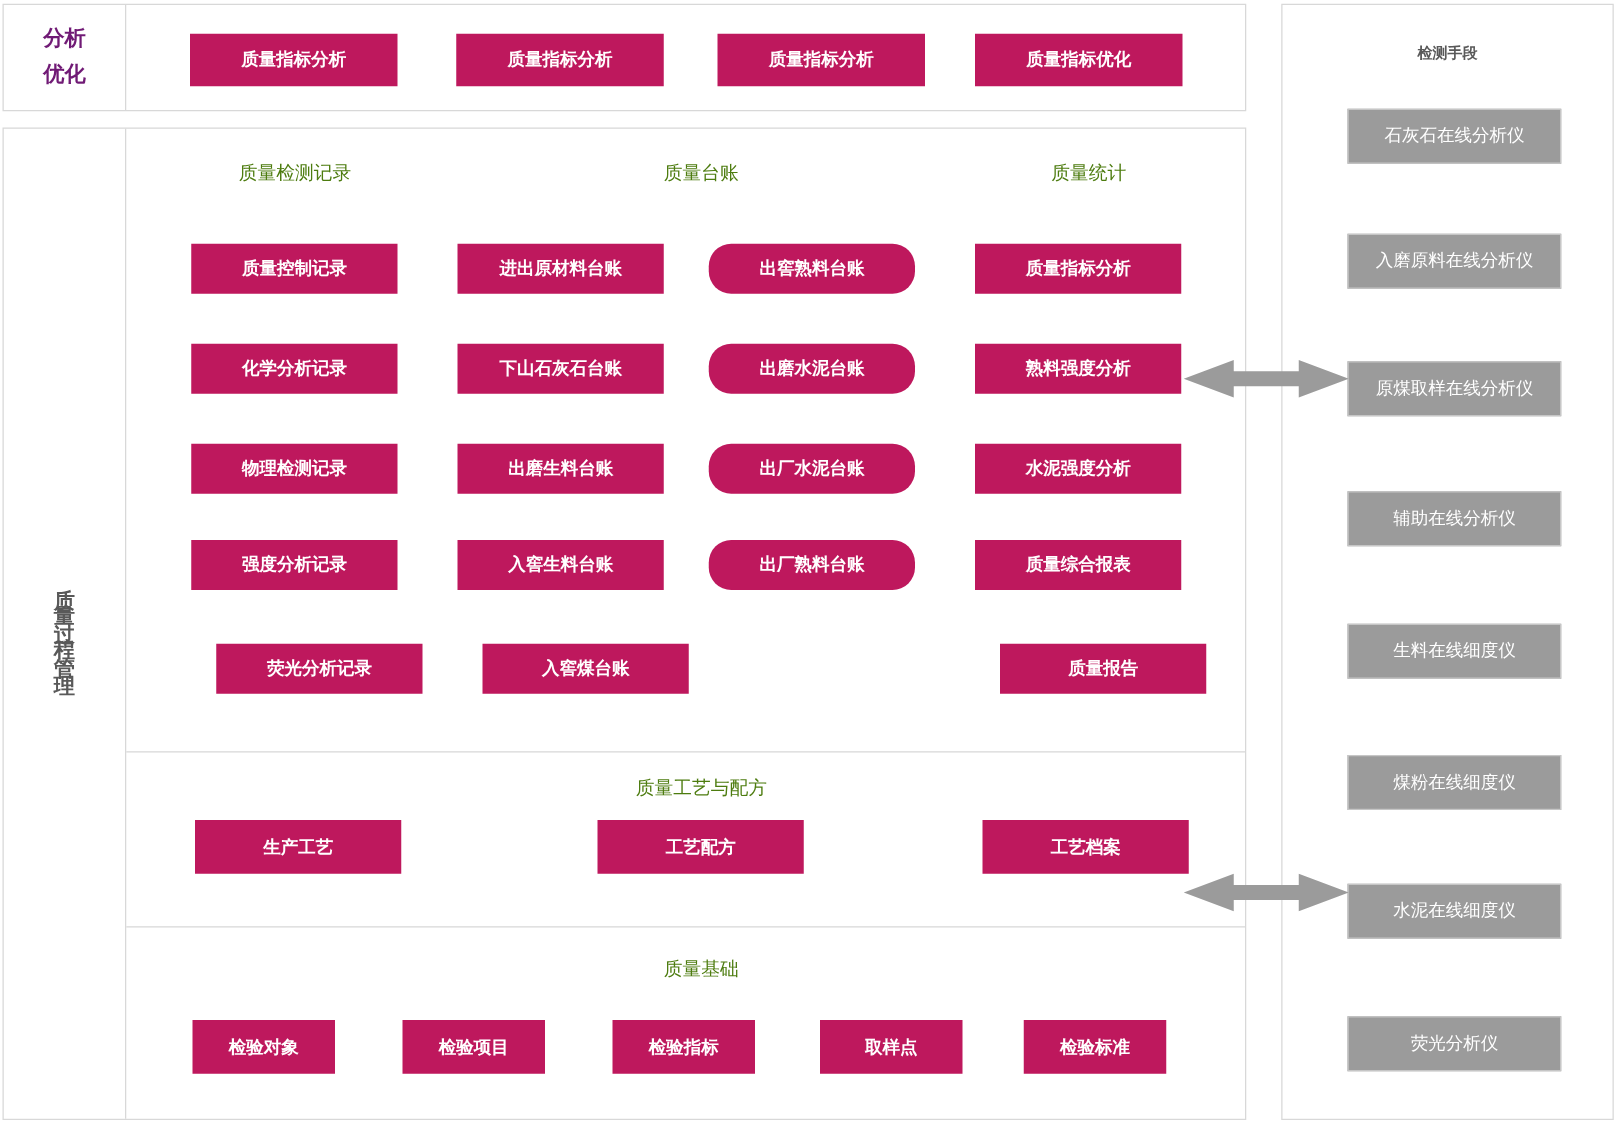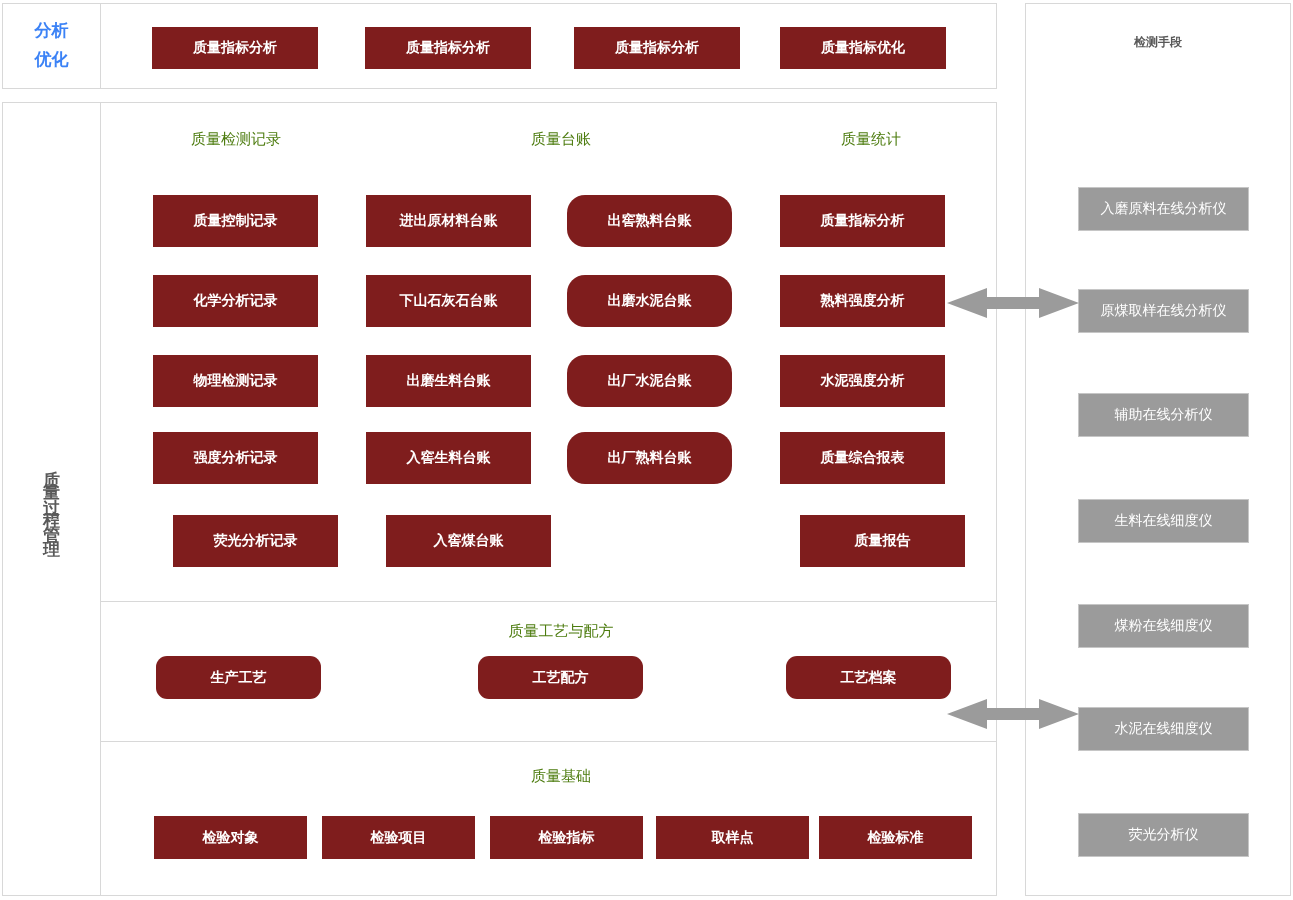--- a/index.html
+++ b/index.html
@@ -10,34 +10,34 @@
   .panel { position:absolute; background:#ffffff; border:1px solid #d8d8d8; }
 
   .top-panel   { left:2px;   top:3px;   width:995px; height:86px; }
   .main-panel  { left:2px;   top:102px; width:995px; height:794px; }
   .right-panel { left:1025px; top:3px;  width:266px; height:893px; }
 
   .label-cell { position:absolute; left:0; top:0; bottom:0; width:98px;
     border-right:1px solid #d8d8d8; display:flex; align-items:center; justify-content:center; }
 
   .wrap-label { display:block; width:40px; font-size:17px; font-weight:bold;
-    color:#3b82f6; line-height:1.7; text-align:center; }
+    color:#701a75; line-height:1.7; text-align:center; }
 
   .vlabel { writing-mode:vertical-lr; text-orientation:upright;
     font-size:17px; font-weight:bold; color:#595959; letter-spacing:14px; }
 
   .hdr { position:absolute; color:#4d7c0f; font-size:15px; text-align:center; height:20px; line-height:20px; }
 
-  .btn { position:absolute; background:#7f1d1d; color:#ffffff; font-size:14px; font-weight:bold;
+  .btn { position:absolute; background:#be185d; color:#ffffff; font-size:14px; font-weight:bold;
     display:flex; align-items:center; justify-content:center; text-align:center; cursor:default; }
 
   .tbtn { top:23px; width:166px; height:42px; }
-  .gbtn { width:165px; height:52px; }
-  .pbtn { top:553px; width:165px; height:43px;border-radius:11px; }
-  .bbtn { top:713px; width:153px; height:43px; }
+  .gbtn { width:165px; height:40px; }
+  .pbtn { top:553px; width:165px; height:43px; }
+  .bbtn { top:713px; width:114px; height:43px; }
 
   .c1 { left:150px; } .c2 { left:363px; } .c3 { left:564px;border-radius:18px; } .c4 { left:777px; }
   .r1 { top:92px; } .r2 { top:172px; } .r3 { top:252px; } .r4 { top:329px; } .r5 { top:412px;margin-left:20px; }
 
   .divider { position:absolute; left:98px; right:0; height:1px; background:#d8d8d8; }
 
   .rp-header { position:absolute; left:0; top:30px; width:100%; text-align:center;
     font-size:12px; font-weight:bold; color:#595959; }
 
   .device { position:absolute; left:52px; width:171px; height:44px;
@@ -102,20 +102,21 @@
   <div class="hdr" style="left:458px; top:663px; width:200px;">质量基础</div>
   <div class="btn bbtn" style="left:151px">检验对象</div>
   <div class="btn bbtn" style="left:319px">检验项目</div>
   <div class="btn bbtn" style="left:487px">检验指标</div>
   <div class="btn bbtn" style="left:653px">取样点</div>
   <div class="btn bbtn" style="left:816px">检验标准</div>
 </div>
 
 <div class="panel right-panel">
   <div class="rp-header">检测手段</div>
+  <div class="device" style="top:83px">石灰石在线分析仪</div>
   <div class="device" style="top:183px">入磨原料在线分析仪</div>
   <div class="device" style="top:285px">原煤取样在线分析仪</div>
   <div class="device" style="top:389px">辅助在线分析仪</div>
   <div class="device" style="top:495px">生料在线细度仪</div>
   <div class="device" style="top:600px">煤粉在线细度仪</div>
   <div class="device" style="top:703px">水泥在线细度仪</div>
   <div class="device" style="top:809px">荧光分析仪</div>
 </div>
 
 <svg class="arrow" style="left:947px; top:286px;" viewBox="0 0 132 34">

